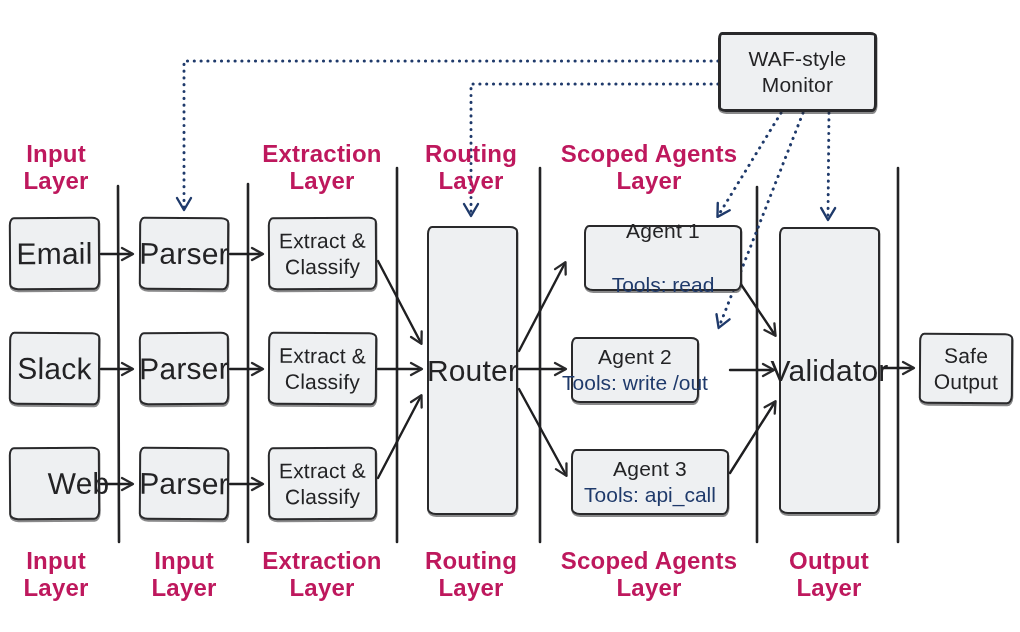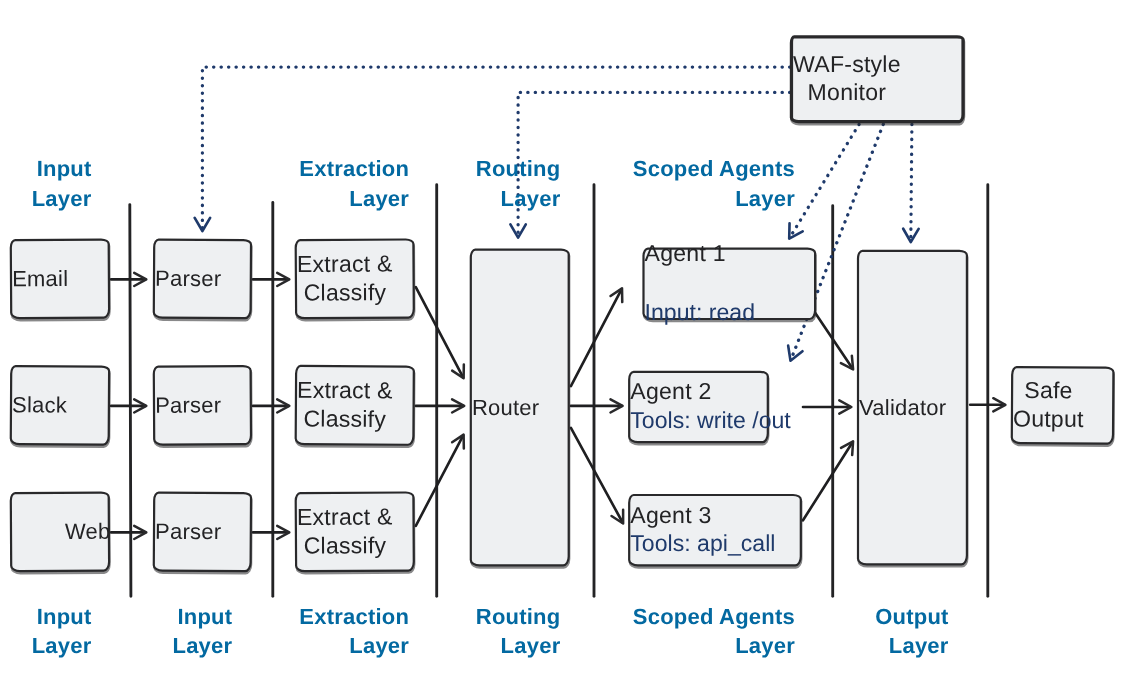--- a/index.html
+++ b/index.html
@@ -11,40 +11,40 @@
     overflow:hidden;
     color:#202022;
   }
   .connectors{position:absolute;left:0;top:0;z-index:1;}
   .node{
     position:absolute;z-index:2;
     background:#eef0f2;
     border:2.6px solid #29292b;
     border-radius:5px 8px 6px 9px / 8px 5px 9px 6px;
     box-shadow:0.5px 2px 0 0 rgba(40,40,42,0.55);
-    display:flex;flex-direction:column;align-items:flex-start;justify-content:center;
+    display:flex;flex-direction:column;align-items:center;justify-content:center;
     text-align:center;
     box-sizing:border-box;
   }
   .node .lbl{
     white-space:pre-line;
-    font-size:20px;line-height:28px;font-weight:400;color:#232325;
+    font-size:30px;line-height:28px;font-weight:400;color:#232325;
     letter-spacing:0.2px;
   }
   .node .lbl.small{font-size:21px;line-height:26px;}
   .node .tools{
     font-size:21px;line-height:26px;color:#1f3a6b;font-weight:400;
     white-space:nowrap;
   }
   .monitor{border-width:3px;border-radius:4px 7px 5px 8px / 7px 4px 8px 5px;}
   .layer-label{
     position:absolute;z-index:2;
     transform:translateX(-50%);
-    white-space:pre-line;text-align:right;
-    font-weight:700;font-size:20px;line-height:26.5px;color:#0369a1;
+    white-space:pre-line;text-align:center;
+    font-weight:700;font-size:24px;line-height:26.5px;color:#be185d;
     letter-spacing:0.2px;
   }
   .r-tilt-a{transform:rotate(-0.35deg);}
   .r-tilt-b{transform:rotate(0.35deg);}
 </style>
 </head>
 <body>
 
 <div class="stage">
 
@@ -154,21 +154,21 @@
     <span class="lbl small">Extract &amp;
 Classify</span>
   </div>
 
   <div class="node" style="left:427px;top:226px;width:91px;height:289px;">
     <span class="lbl">Router</span>
   </div>
 
   <div class="node" style="left:584px;top:225px;width:158px;height:66px;gap:28px;">
     <span class="lbl small">Agent 1</span>
-    <span class="tools">Input: read</span>
+    <span class="tools">Tools: read</span>
   </div>
   <div class="node" style="left:571px;top:337px;width:128px;height:66px;">
     <span class="lbl small">Agent 2</span>
     <span class="tools">Tools: write /out</span>
   </div>
   <div class="node" style="left:571px;top:449px;width:158px;height:66px;">
     <span class="lbl small">Agent 3</span>
     <span class="tools">Tools: api_call</span>
   </div>
 

